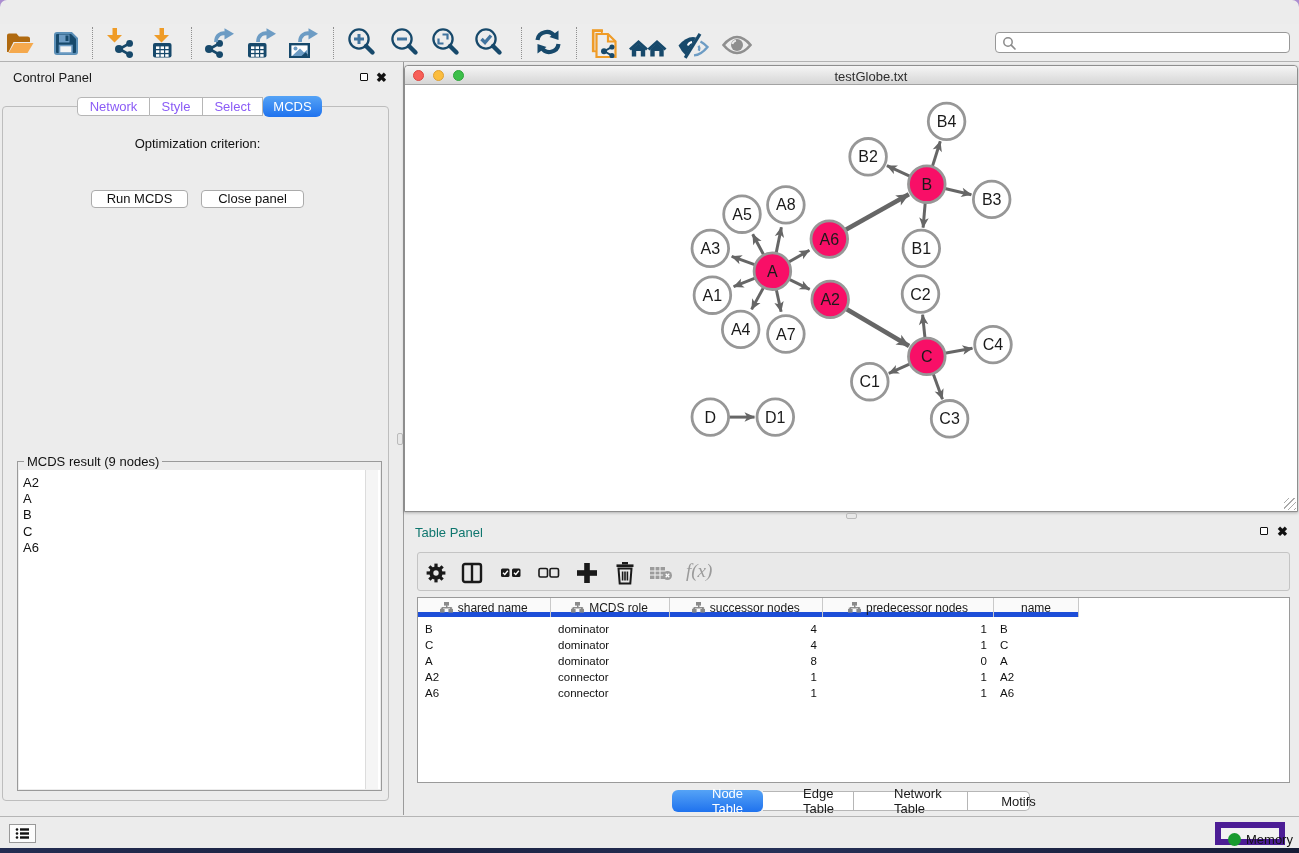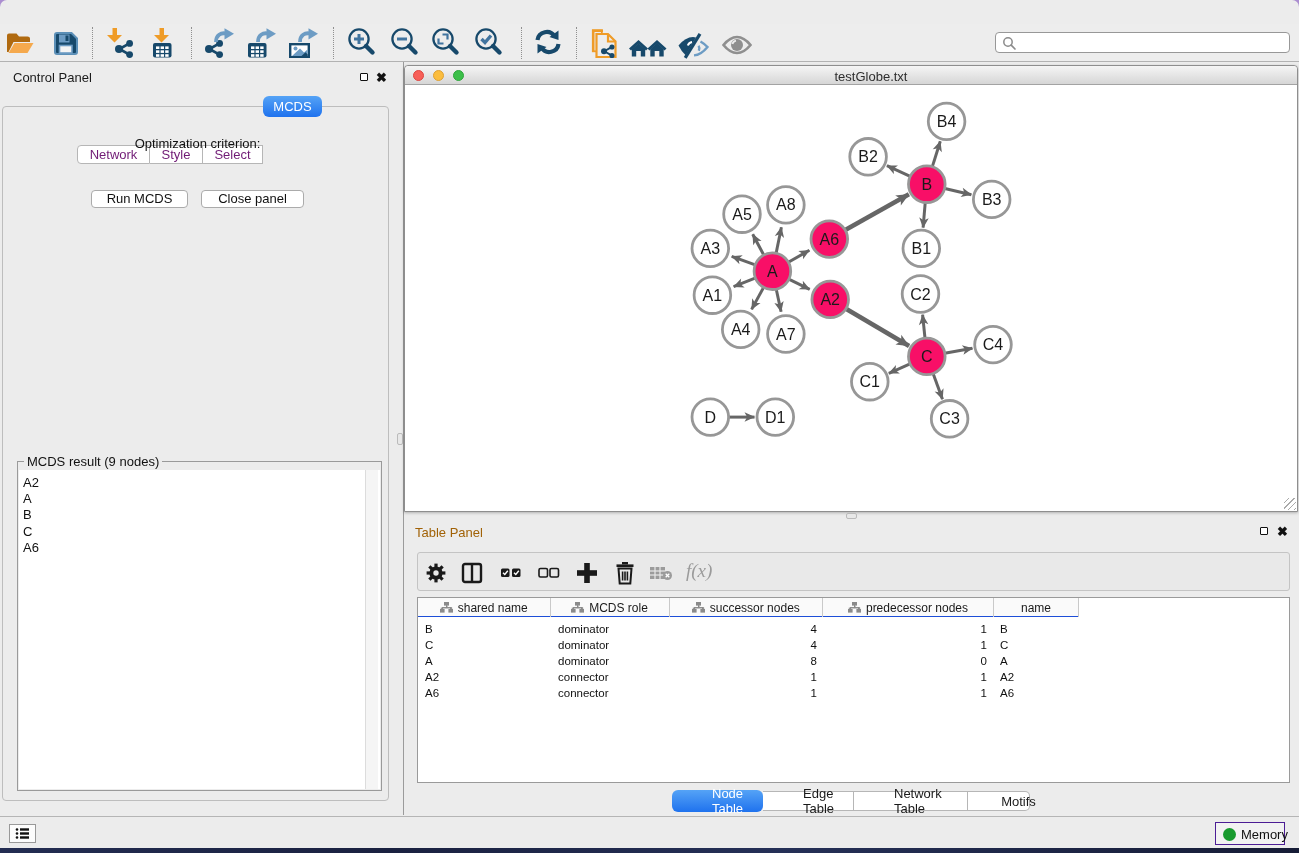--- a/index.html
+++ b/index.html
@@ -27,22 +27,22 @@
 .ticon { position:absolute; top:4px; }
 #search { position:absolute; left:995px; top:8px; width:295px; height:21px; background:#fff;
   border:1px solid #989898; border-radius:4px; }
 
 #cp-title { position:absolute; left:13px; top:70px; font-size:13px; color:#1a1a1a; }
 .float-ic { position:absolute; width:8px; height:8px; border:1.5px solid #111; border-radius:1px; background:#fff;}
 .close-ic { position:absolute; font-size:13px; font-weight:bold; color:#111; }
 #cp-box { position:absolute; left:2px; top:106px; width:387px; height:695px;
   border:1px solid #bdbdbd; border-radius:4px; background:#ececec; }
 #tabs { position:absolute; left:77px; top:97px; height:19px; display:flex; font-size:13px; }
-#tabs .tab { background:#fff; border:1px solid #b6b6b6; border-left:none; color:#701a75;
-  display:flex; align-items:center; justify-content:center; height:19px;margin-top:48px; }
+#tabs .tab { background:#fff; border:1px solid #b6b6b6; border-left:none; color:#8b5cf6;
+  display:flex; align-items:center; justify-content:center; height:19px; }
 #tabs .tab.first { border-left:1px solid #b6b6b6; border-radius:4px 0 0 4px; }
 #tabs .tab.sel { background:linear-gradient(#55a3f6,#1f72ee); color:#fff; border:none;
   border-radius:6px; margin:-1px 0; height:21px; }
 #optlab { position:absolute; left:0; top:136px; width:395px; text-align:center; font-size:13px; color:#111;}
 #dropdown { position:absolute; left:43px; top:158px; width:310px; height:21px; background:#fff;
   border:1px solid #a5a5a5; border-radius:5px; font-size:13px; color:#111; }
 #dropdown .dtext { position:absolute; left:13px; top:3px; }
 #dropdown .stepper { position:absolute; right:-1px; top:-1px; width:14px; height:21px;
   background:linear-gradient(#6cb0f8,#1c6de6); border-radius:0 5px 5px 0; }
 .btn { position:absolute; height:18px; background:#fff; border:1px solid #ababab; border-radius:4px;
@@ -70,45 +70,45 @@
   border-radius:4px 4px 0 0; }
 #nettitle .tl { top:4px; width:11px; height:11px; }
 #nettitle .t1 { left:8px;  background:#f75f58; border:1px solid #df4540; }
 #nettitle .t2 { left:28px; background:#fbbd3e; border:1px solid #dfa133; }
 #nettitle .t3 { left:48px; background:#3cbf49; border:1px solid #2fa63c; }
 #nettitle .ttl { position:absolute; left:0; right:0; top:3px; text-align:center; font-size:13px; color:#2e2e2e;padding-left:40px; }
 #graph { position:absolute; left:0; top:20px; }
 #grip { position:absolute; right:1px; bottom:1px; width:12px; height:12px;
   background:repeating-linear-gradient(135deg,transparent 0 3px,#aaa 3px 4px); }
 
-#tp-title { position:absolute; left:415px; top:525px; font-size:13px; color:#a16207; }
+#tp-title { position:absolute; left:415px; top:525px; font-size:13px; color:#0f766e; }
 #tp-toolbar { position:absolute; left:417px; top:552px; width:873px; height:39px;
   background:#e9e9e9; border:1px solid #c4c4c4; border-radius:3px; }
 #tp-table { position:absolute; left:417px; top:597px; width:873px; height:186px;
   background:#fff; border:1px solid #9a9a9a; }
 #tp-head { position:absolute; left:0; top:0; height:19px; background:#fafafa;
-  border-bottom:1px solid #1d4ed8; font-size:12px; color:#1a1a1a; }
+  border-bottom:5px solid #1d4ed8; font-size:12px; color:#1a1a1a; }
 .hcell { position:absolute; top:0; height:19px; border-right:1px solid #c9c9c9;
   display:flex; align-items:center; justify-content:center; }
 .trow { position:absolute; font-size:11.5px; color:#111; height:16px; }
 .trow span { position:absolute; top:1px; }
 
 #btabs { position:absolute; left:672px; top:791px; height:20px; display:flex; font-size:13px; }
 #btabs .tab { background:#fff; border:1px solid #b6b6b6; border-left:none; color:#1a1a1a;
   display:flex; align-items:center; justify-content:center; height:20px;padding-left:40px; }
 #btabs .tab.first { border-left:1px solid #b6b6b6; border-radius:5px 0 0 5px; }
 #btabs .tab.last { border-radius:0 5px 5px 0; }
 #btabs .tab.sel { background:linear-gradient(#55a3f6,#1f72ee); color:#fff; border:none; border-radius:6px; margin:-1px 0; height:22px; }
 
 #statusbar { position:absolute; left:0; top:816px; width:1299px; height:31px; background:#ececec;
   border-top:1px solid #b5b5b5; }
 #listbtn { position:absolute; left:9px; top:824px; width:27px; height:19px; background:#fcfcfc;
   border:1px solid #999; }
 #memchip { position:absolute; left:1215px; top:822px; width:70px; height:23px; background:#f2f2f2;
-  border:1px solid #4c1d95; }
+  border:6px solid #4c1d95; }
 #memchip .dot { position:absolute; left:7px; top:5px; width:13px; height:13px; border-radius:50%;
   background:#189a2e; }
 #memchip .mtxt { position:absolute; left:25px; top:4px; font-size:13px; color:#111; }
 </style>
 </head>
 <body>
 <div id="purpletop"></div>
 <div id="navy"></div>
 <div id="win">
   <div id="toolbar">

